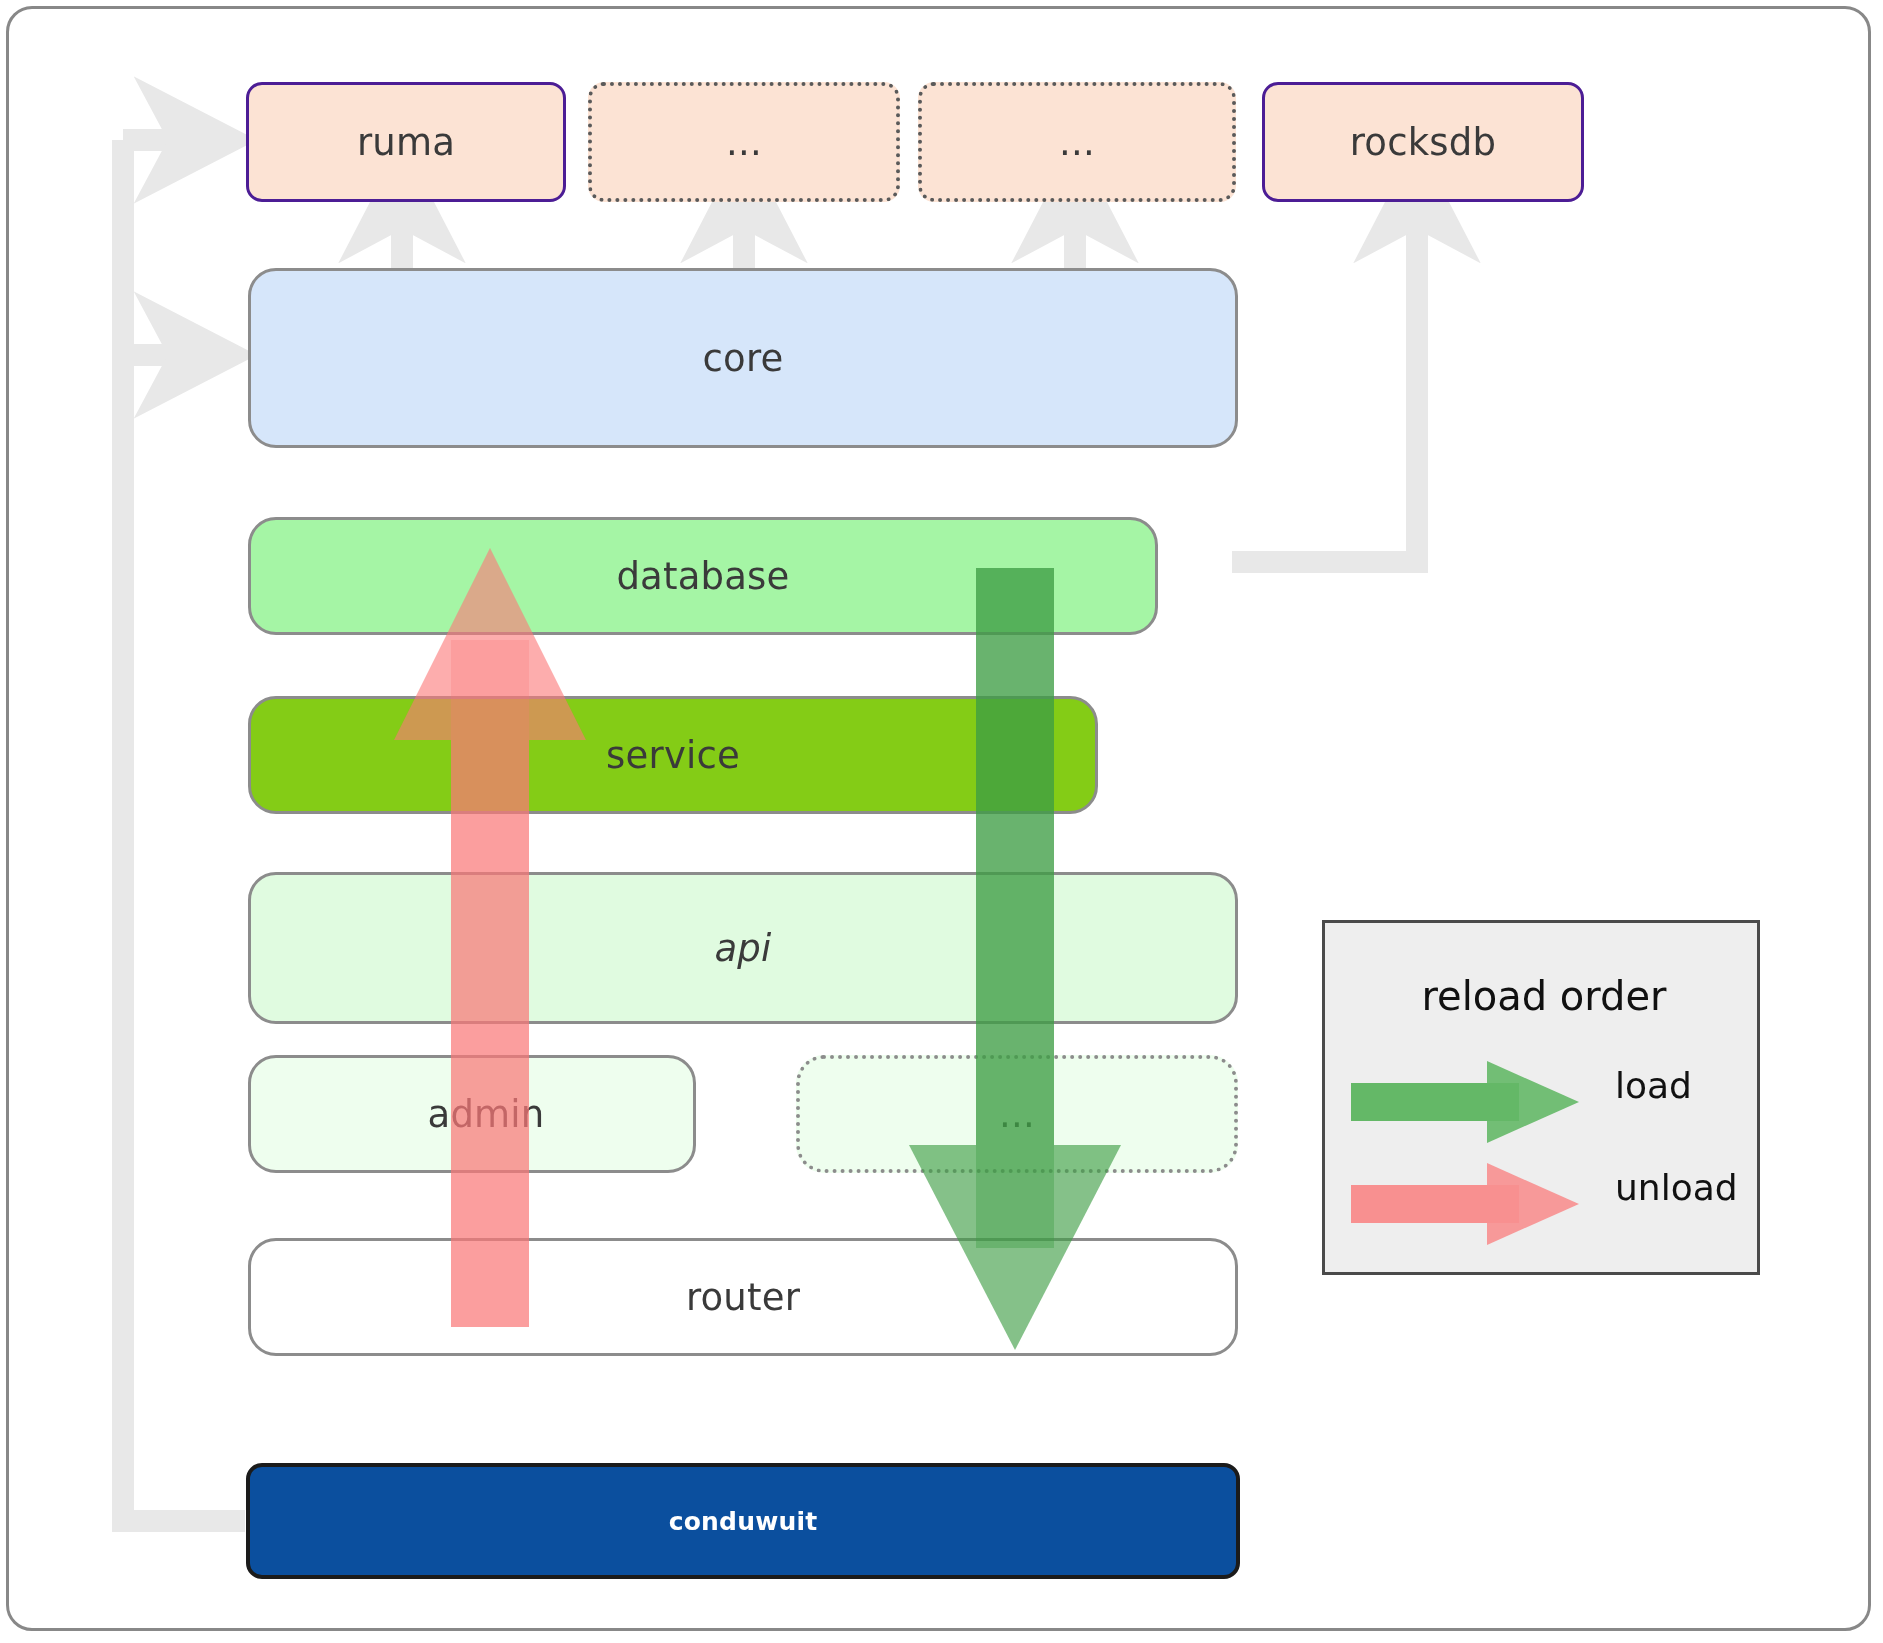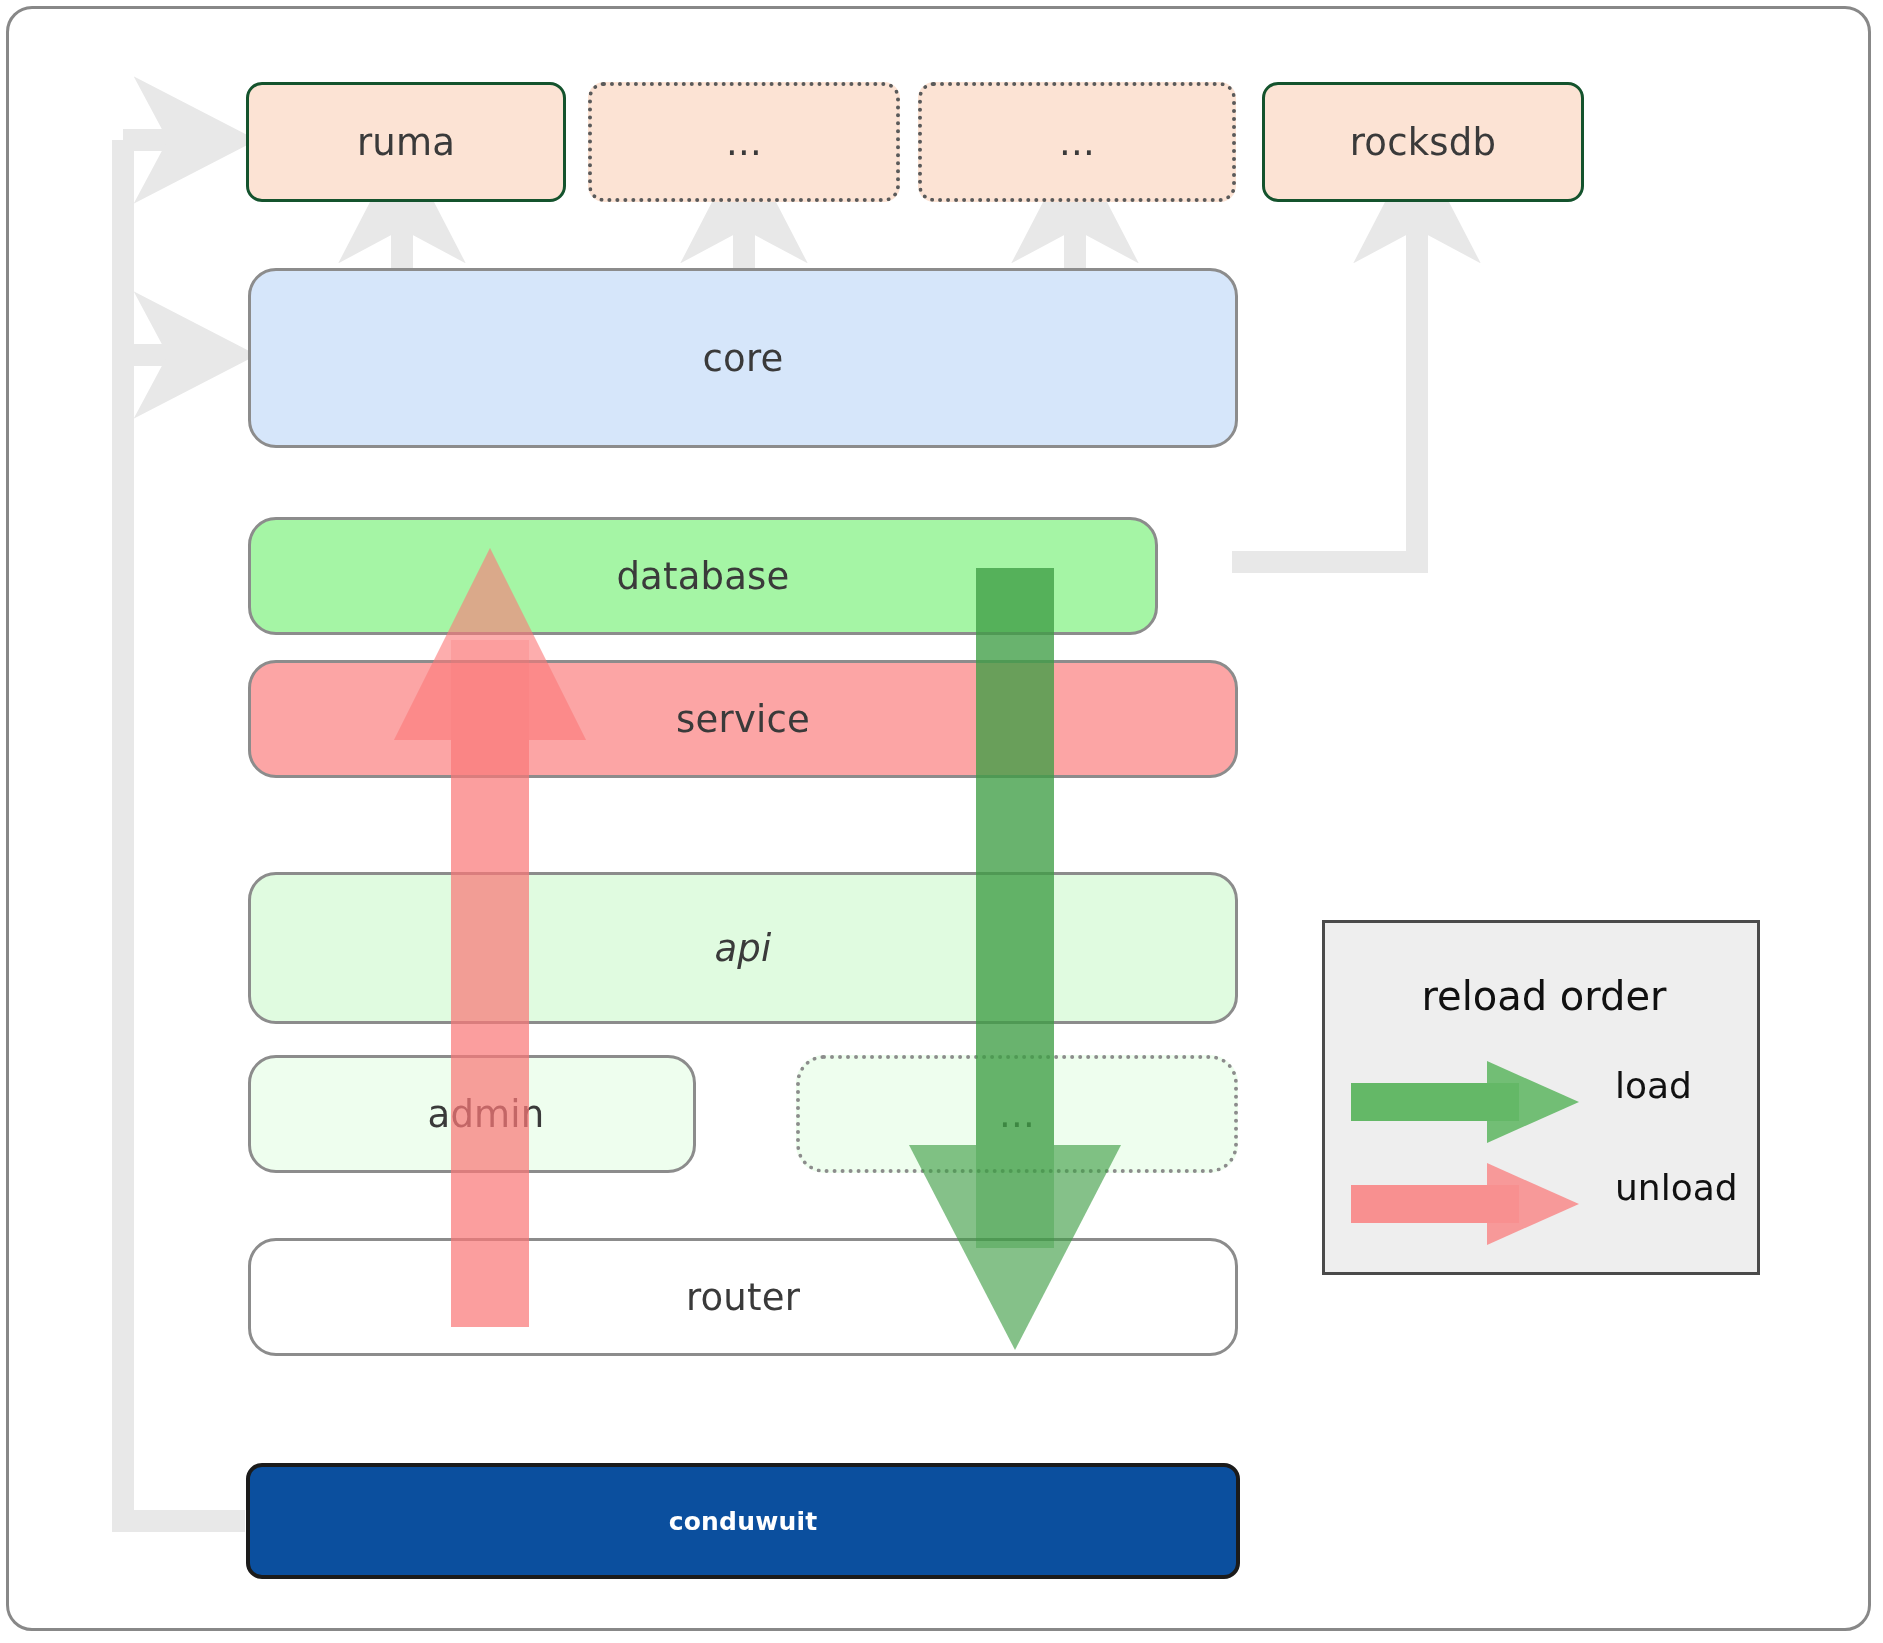--- a/index.html
+++ b/index.html
@@ -43,21 +43,21 @@
     border-radius: 12px;
     font-size: 37px;
     color: #3a3a3a;
     letter-spacing: 0.2px;
   }
   .node-label { pointer-events: none; }
 
   
   .dep {
     background: #fce3d4;
-    border: 3px solid #14532d;
+    border: 3px solid #4c1d95;
     border-radius: 16px;
     height: 120px;
   }
   .dep.dotted { border-style: dotted; border-width: 4px; border-color: #5a5a5a; }
 
   
   .layer {
     border: 3px solid #8c8c8c;
     border-radius: 28px;
   }
@@ -157,21 +157,21 @@
   </div>
 
   <div class="node layer" style="left:248px; top:268px; width:990px; height:180px; background:#d6e6fa;">
     <span class="node-label">core</span>
   </div>
 
   <div class="node layer" style="left:248px; top:505px; width:910px; height:118px; background:#a5f5a5;margin-top:12px;">
     <span class="node-label">database</span>
   </div>
 
-  <div class="node layer" style="left:248px; top:660px; width:990px; height:118px; background:#fca5a5;">
+  <div class="node layer" style="left:248px; top:696px; width:850px; height:118px; background:#84cc16;">
     <span class="node-label">service</span>
   </div>
 
   <div class="node layer" style="left:248px; top:872px; width:990px; height:152px; background:#e0fbe0;font-style:italic;">
     <span class="node-label">api</span>
   </div>
 
   <div class="node layer" style="left:248px; top:1055px; width:448px; height:118px; background:#eefeee;padding-left:28px;">
     <span class="node-label">admin</span>
   </div>

